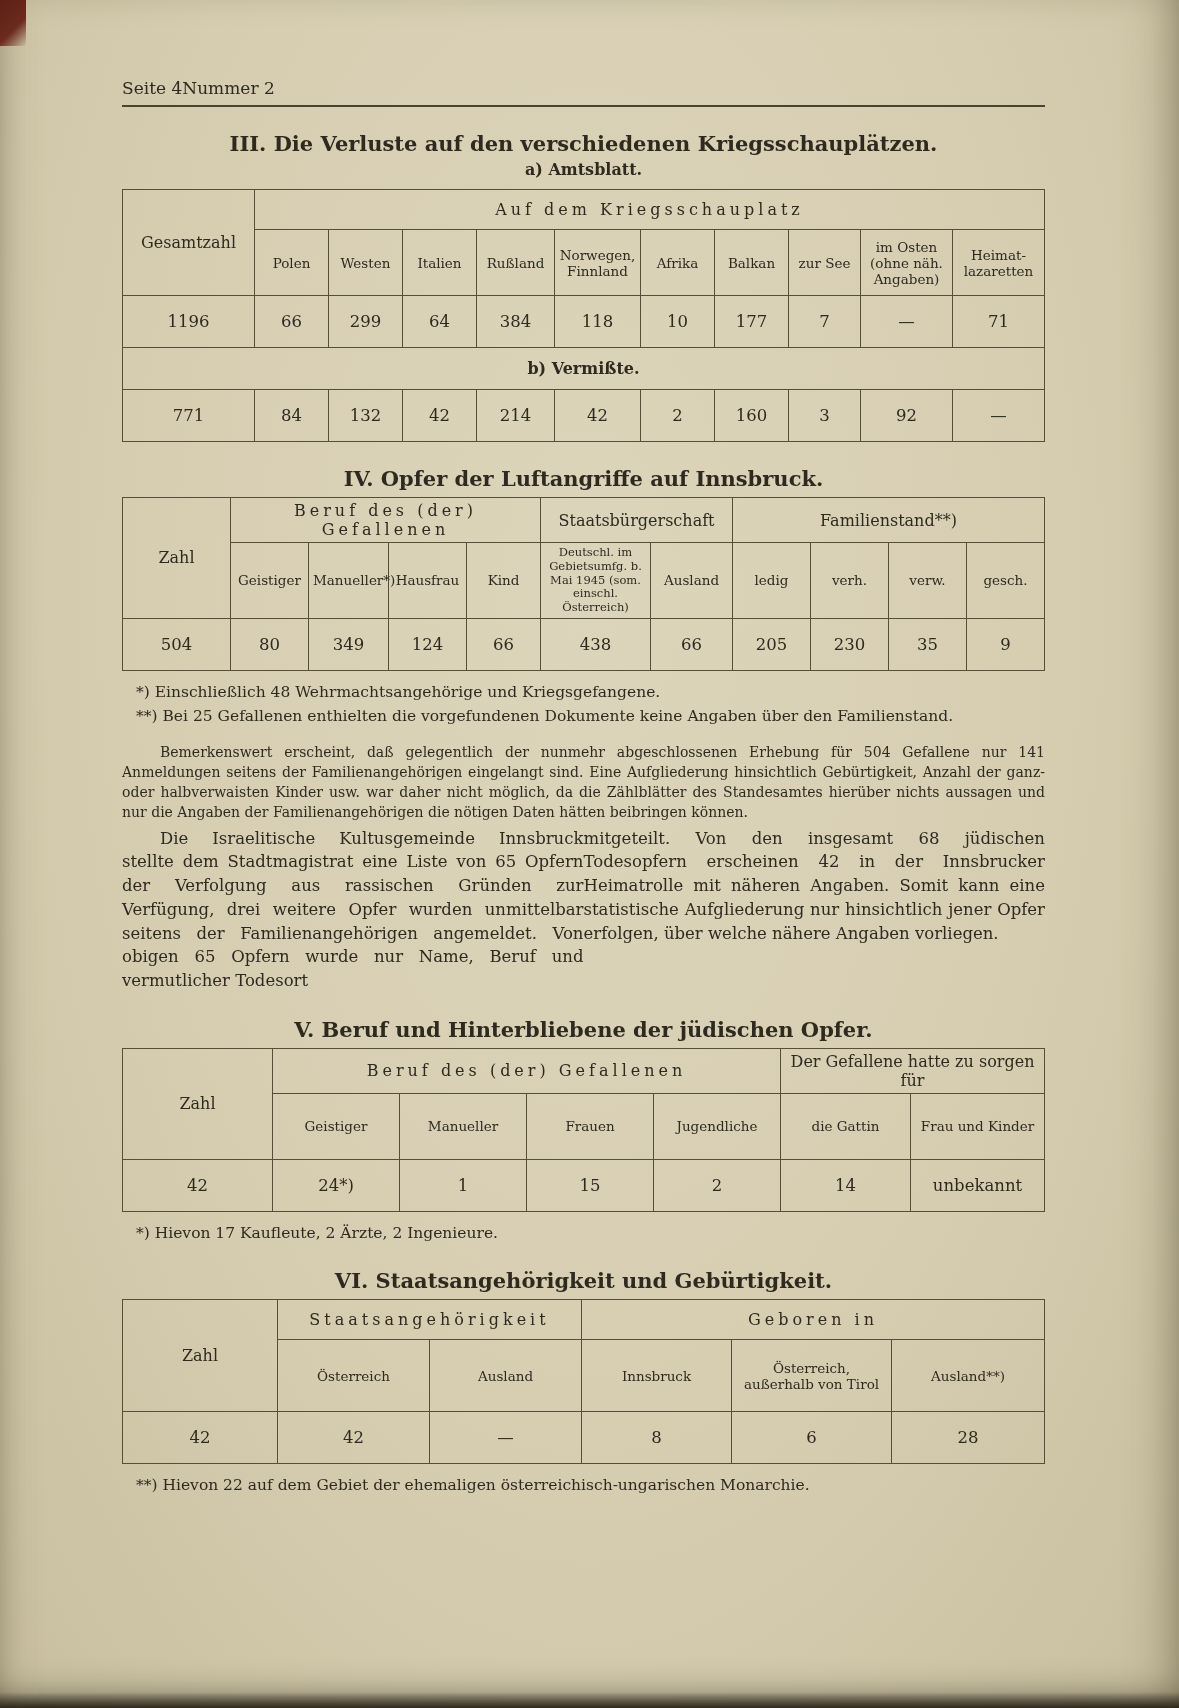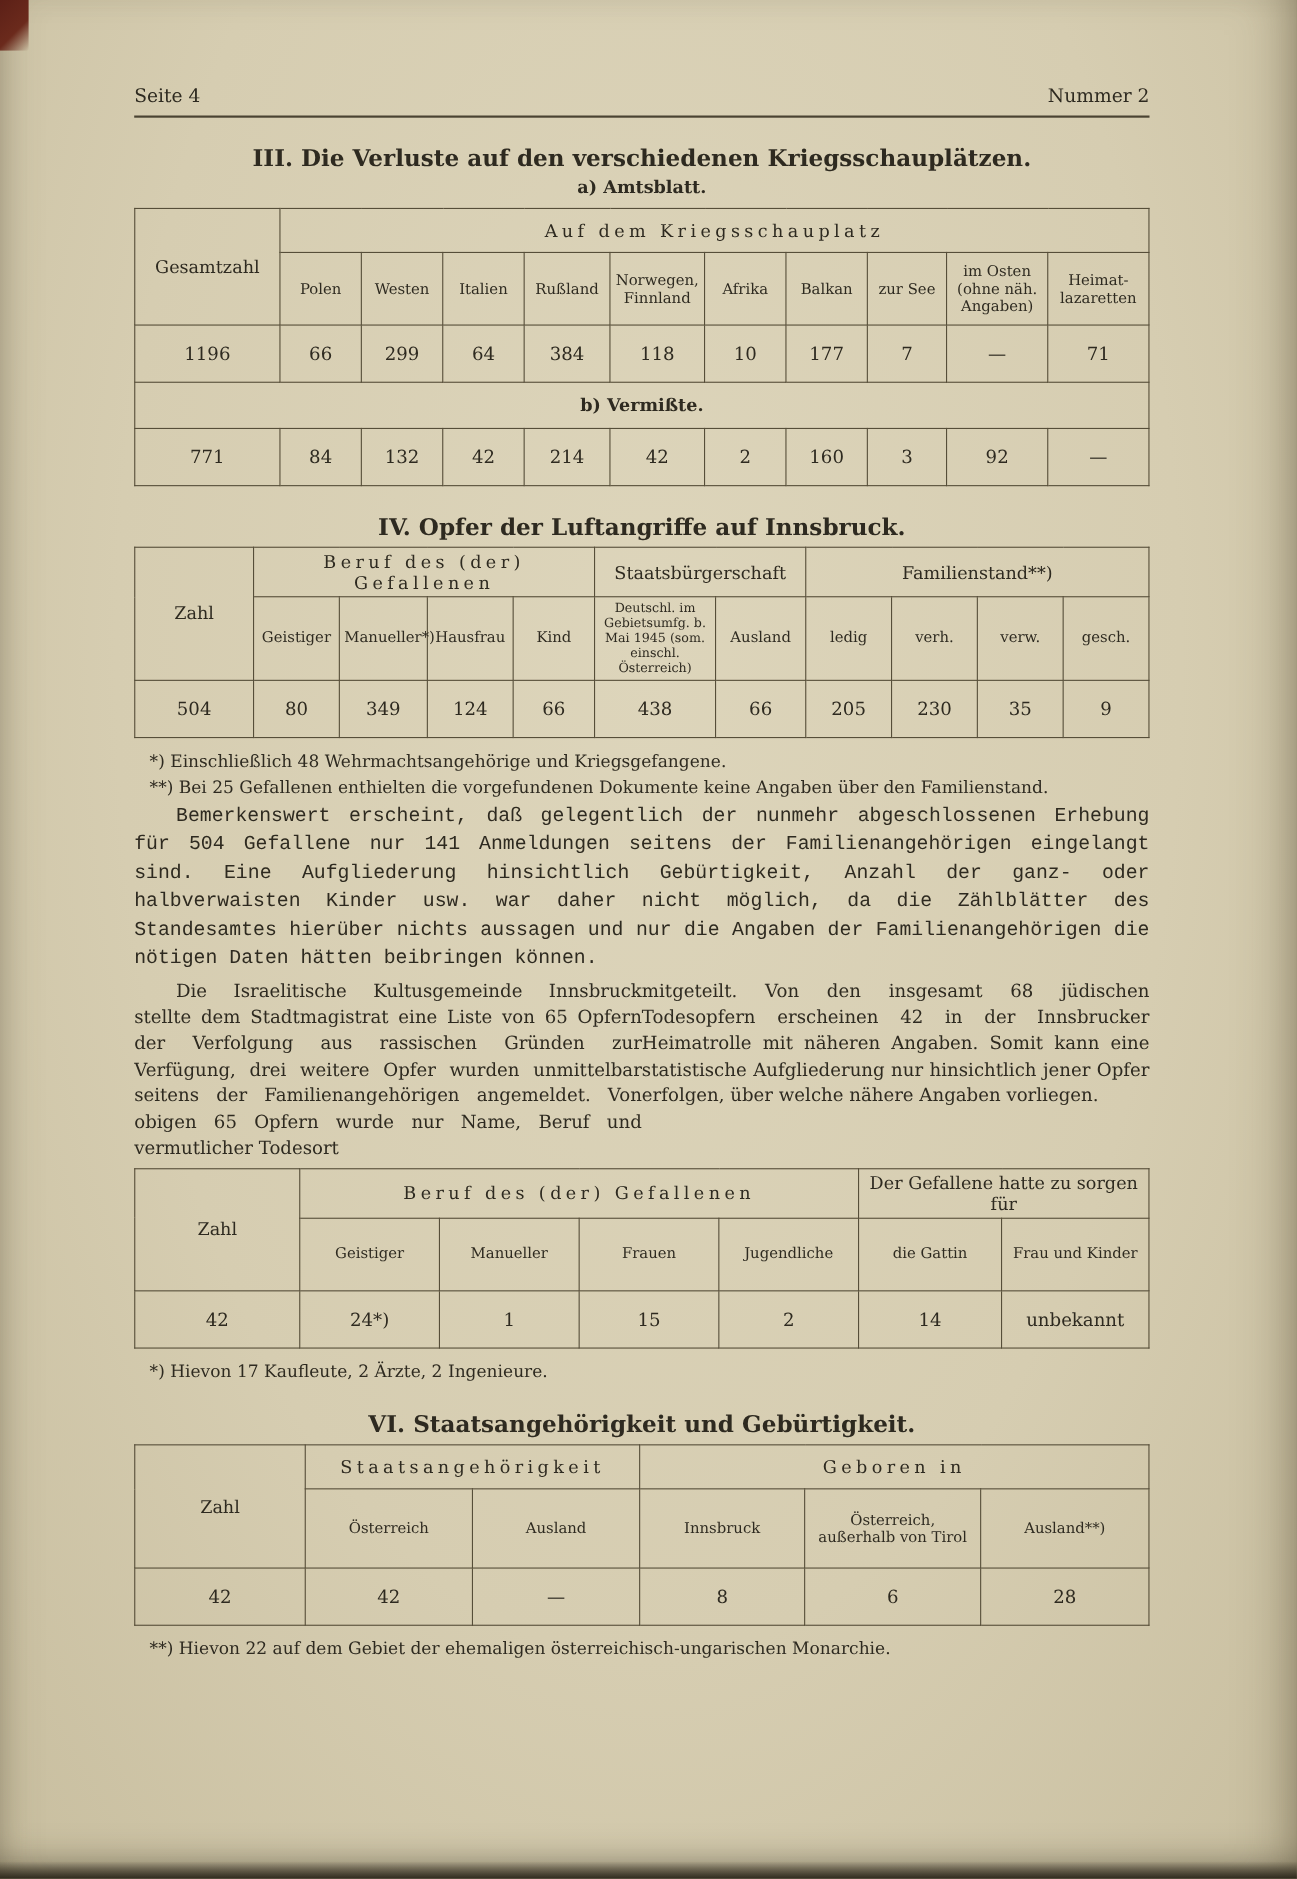--- a/index.html
+++ b/index.html
@@ -12,36 +12,36 @@
                 inset 26px 0 40px -26px rgba(90,80,55,.30),
                 inset 0 -26px 34px -16px rgba(50,44,30,.55);
     padding:78px 134px 40px 122px;
   }
   .page::after{
     content:""; position:absolute; left:0; right:0; bottom:0; height:16px;
     background:linear-gradient(to bottom, rgba(45,40,28,0), rgba(38,33,22,.9));
   }
   .scan-corner{ position:absolute; top:0; left:0; width:26px; height:46px;
     background:linear-gradient(135deg,#5c2017 0%, #6b2a1c 60%, rgba(107,42,28,0) 100%); }
-  .pagehead{ display:flex; justify-content:space-between; align-items:baseline;
+  .pagehead{ display:flex; align-items:baseline;
     font-size:17px; padding-bottom:7px; border-bottom:2px solid #4a4332; }
   .pagehead .head-title{ font-size:18px; }
   .sec-title{ text-align:center; font-weight:bold; font-size:21px; margin:24px 0 4px; }
   .sec-sub{ text-align:center; font-weight:bold; font-size:16px; margin:2px 0 10px; }
   table.tbl{ width:100%; border-collapse:collapse; table-layout:fixed; margin:6px 0 0; }
   .tbl td{ border:1px solid #564e39; text-align:center; vertical-align:middle; padding:3px 4px; }
   .tbl .group{ font-size:16px; height:40px; }
   .tbl .sp{ letter-spacing:4px; }
   .tbl .side{ font-size:16px; }
   .tbl .subhead td{ font-size:13.5px; height:66px; }
   .tbl .subhead td.small{ font-size:11.5px; line-height:1.2; }
   .tbl .datarow td{ font-size:16.5px; height:52px; }
   .tbl .midhead{ font-weight:bold; font-size:16px; height:42px; }
   .footnote{ font-size:15.5px; line-height:1.45; margin:10px 0 0 14px; }
-  .bodytext{ font-size:18px; line-height:1.44; text-align:justify; text-indent:38px; margin:2px 0 0;font-family:Liberation Mono, monospace; }
+  .bodytext{ font-size:14px; line-height:1.44; text-align:justify; text-indent:38px; margin:14px 0 0; }
   .big-title{ text-align:center; font-weight:bold; font-size:27px; margin:28px 0 14px; }
   .twocol{ display:flex; margin-top:4px; }
   .twocol .col{ flex:1; font-size:16.5px; line-height:1.44; text-align:justify; }
   .twocol .col.first{ text-indent:38px; }
 </style>
 </head>
 <body>
 
 <div class="page">
   <div class="scan-corner"></div>
@@ -171,20 +171,21 @@
   <div class="footnote">*) Einschließlich 48 Wehrmachtsangehörige und Kriegsgefangene.</div>
   <div class="footnote" style="margin-top:2px">**) Bei 25 Gefallenen enthielten die vorgefundenen Dokumente keine Angaben über den Familienstand.</div>
 
   <p class="bodytext">Bemerkenswert erscheint, daß gelegentlich der nunmehr abgeschlossenen Erhebung für 504 Gefallene nur 141 Anmeldungen seitens der Familienangehörigen eingelangt sind. Eine Aufgliederung hinsichtlich Gebürtigkeit, Anzahl der ganz- oder halbverwaisten Kinder usw. war daher nicht möglich, da die Zählblätter des Standesamtes hierüber nichts aussagen und nur die Angaben der Familienangehörigen die nötigen Daten hätten beibringen können.</p>
 
   <div class="twocol">
     <div class="col first">Die Israelitische Kultusgemeinde Innsbruck stellte dem Stadtmagistrat eine Liste von 65 Opfern der Verfolgung aus rassischen Gründen zur Verfügung, drei weitere Opfer wurden unmittelbar seitens der Familienangehörigen angemeldet. Von obigen 65 Opfern wurde nur Name, Beruf und vermutlicher Todesort</div>
     <div class="col">mitgeteilt. Von den insgesamt 68 jüdischen Todesopfern erscheinen 42 in der Innsbrucker Heimatrolle mit näheren Angaben. Somit kann eine statistische Aufgliederung nur hinsichtlich jener Opfer erfolgen, über welche nähere Angaben vorliegen.</div>
   </div>
 
+  <h2 class="sec-title">V. Beruf und Hinterbliebene der jüdischen Opfer.</h2>
 
   <table class="tbl">
     <colgroup>
       <col style="width:150px">
         <col style="width:127px">
         <col style="width:127px">
         <col style="width:127px">
       <col style="width:127px">
         <col style="width:130px">
         <col>

